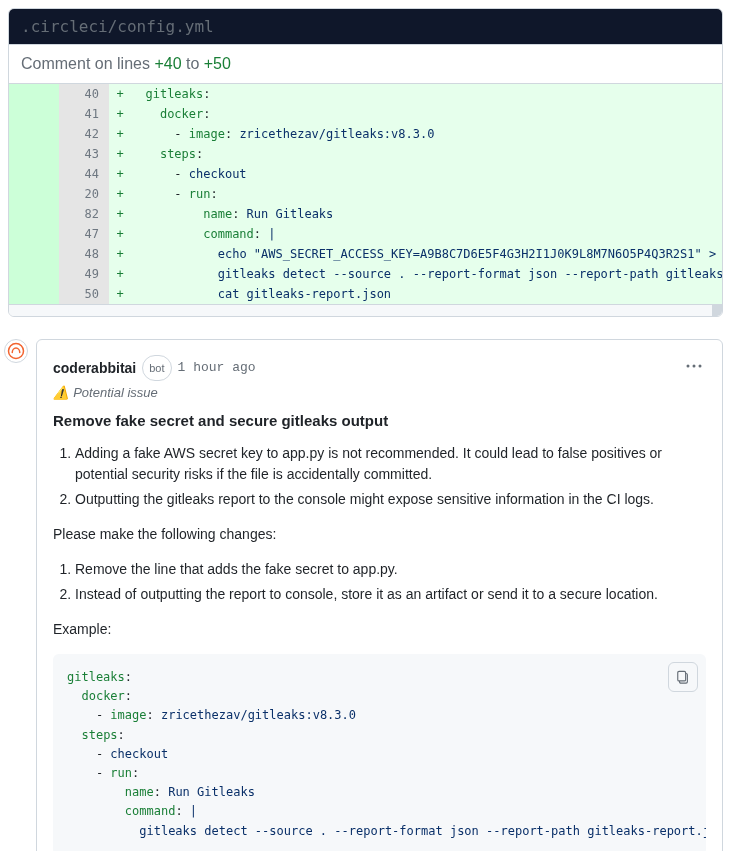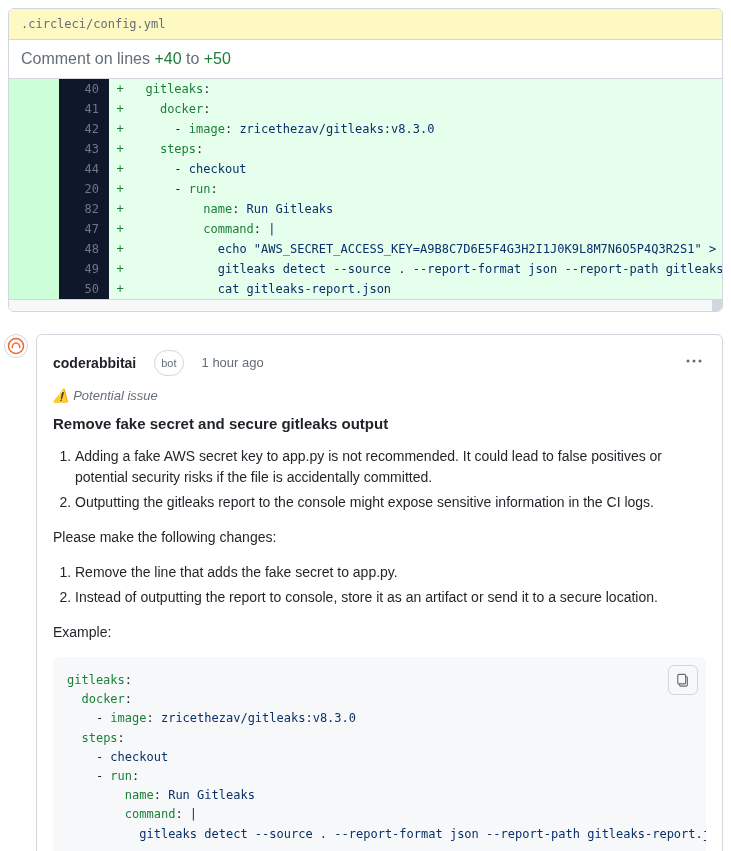--- a/index.html
+++ b/index.html
@@ -1,40 +1,40 @@
 <!DOCTYPE html>
 <html><head>
 <meta charset="utf-8">
 <style>
 * { box-sizing: border-box; margin: 0; padding: 0; }
 body { font-family: -apple-system, BlinkMacSystemFont, "Segoe UI", Helvetica, Arial, sans-serif; font-size: 14px; color: #1f2328; background: #fff; width: 731px; }
 .frame { border: 1px solid #d0d7de; border-radius: 6px; margin: 8px; overflow: hidden; }
-.file-header { background: #fef9c3; border-bottom: 1px solid #d0d7de; padding: 8px 12px; font-family: ui-monospace, SFMono-Regular, Menlo, monospace; font-size: 12px; color: #656d76; }
+.file-header { background: #0f172a; border-bottom: 1px solid #d0d7de; padding: 8px 12px; font-family: ui-monospace, SFMono-Regular, Menlo, monospace; font-size: 16px; color: #656d76; }
 .lines-hdr { padding: 10px 12px; font-size: 16px; color: #656d76; border-bottom: 1px solid #d0d7de; }
 .lines-hdr .g { color: #1a7f37; }
 .diff-wrap { overflow-x: auto; }
 .diff { width: 100%; border-collapse: collapse; font-family: ui-monospace, SFMono-Regular, Menlo, monospace; font-size: 12px; line-height: 20px; }
-.diff td.num { width: 50px; min-width: 50px; text-align: right; padding: 0 10px; color: #6e7781; background: #0f172a; user-select: none; }
+.diff td.num { width: 50px; min-width: 50px; text-align: right; padding: 0 10px; color: #6e7781; background: #e5e5e5; user-select: none; }
 .diff td.blank { width: 50px; min-width: 50px; background: #ccffd8; }
 .diff td.sign { width: 22px; min-width: 22px; text-align: center; background: #e6ffec; color: #1a7f37; }
 .diff td.code { background: #e6ffec; white-space: pre; padding-right: 12px; }
 .y-key { color: #1a7f37; }
 .y-str { color: #0a3069; }
 .scroll-hint { height: 12px; background: #f6f8fa; border-top: 1px solid #d0d7de; position: relative; }
 .scroll-hint::after { content: ""; position: absolute; right: 0; top: 0; bottom: 0; width: 10px; background: #d0d7de; }
 .spacer6 { height: 6px; }
 
 .comment { border: 1px solid #d0d7de; border-radius: 6px; margin: 8px; padding: 14px 16px 16px; position: relative; }
-.chead { display: flex; align-items: center; gap: 18px; margin-bottom: 12px; }
+.chead { display: flex; align-items: center; gap: 6px; margin-bottom: 4px; }
 .avatar { width: 24px; height: 24px; border-radius: 50%; background: #fff; border: 1px solid #d0d7de; display: flex; align-items: center; justify-content: center; position: absolute; left: -32px; }
 .avatar svg { width: 18px; height: 18px; }
 .cwrap { margin-left: 0; }
 .author { font-weight: 600; color: #1f2328; }
 .badge { border: 1px solid #d0d7de; border-radius: 20px; padding: 4px 6px; font-size: 11px; color: #656d76; line-height: 16px; }
-.time { color: #656d76; font-size: 13px; }
+.time { color: #656d76; font-size: 13px; font-family: Liberation Mono, monospace; }
 .kebab { margin-left: auto; color: #656d76; cursor: pointer; padding: 4px; }
 .issue-tag { display: flex; align-items: center; gap: 4px; margin: 4px 0 12px; font-style: italic; color: #656d76; font-size: 13px; }
 .cbody h3 { font-size: 15px; font-weight: 700; margin-bottom: 14px; }
 .cbody p { margin-bottom: 14px; line-height: 1.5; }
 .cbody ol { margin: 0 0 14px 22px; }
 .cbody ol li { margin-bottom: 4px; line-height: 1.5; }
 
 .snippet { position: relative; background: #f6f8fa; border-radius: 6px; padding: 14px; font-family: ui-monospace, SFMono-Regular, Menlo, monospace; font-size: 12px; line-height: 1.6; overflow-x: auto; color: #1f2328; }
 .snippet .line { white-space: pre; }
 .copy-btn { position: absolute; top: 8px; right: 8px; width: 30px; height: 30px; border: 1px solid #d0d7de; border-radius: 6px; background: #f6f8fa; display: flex; align-items: center; justify-content: center; cursor: pointer; color: #656d76; }

